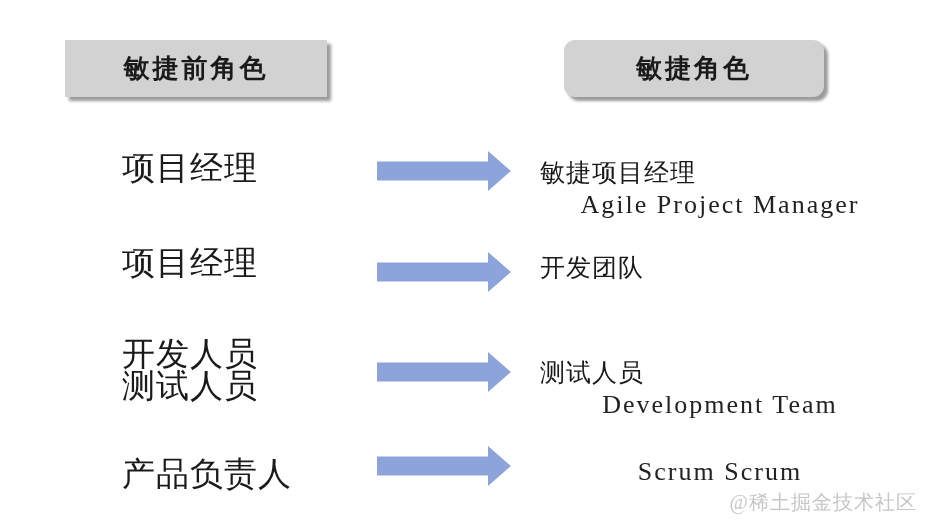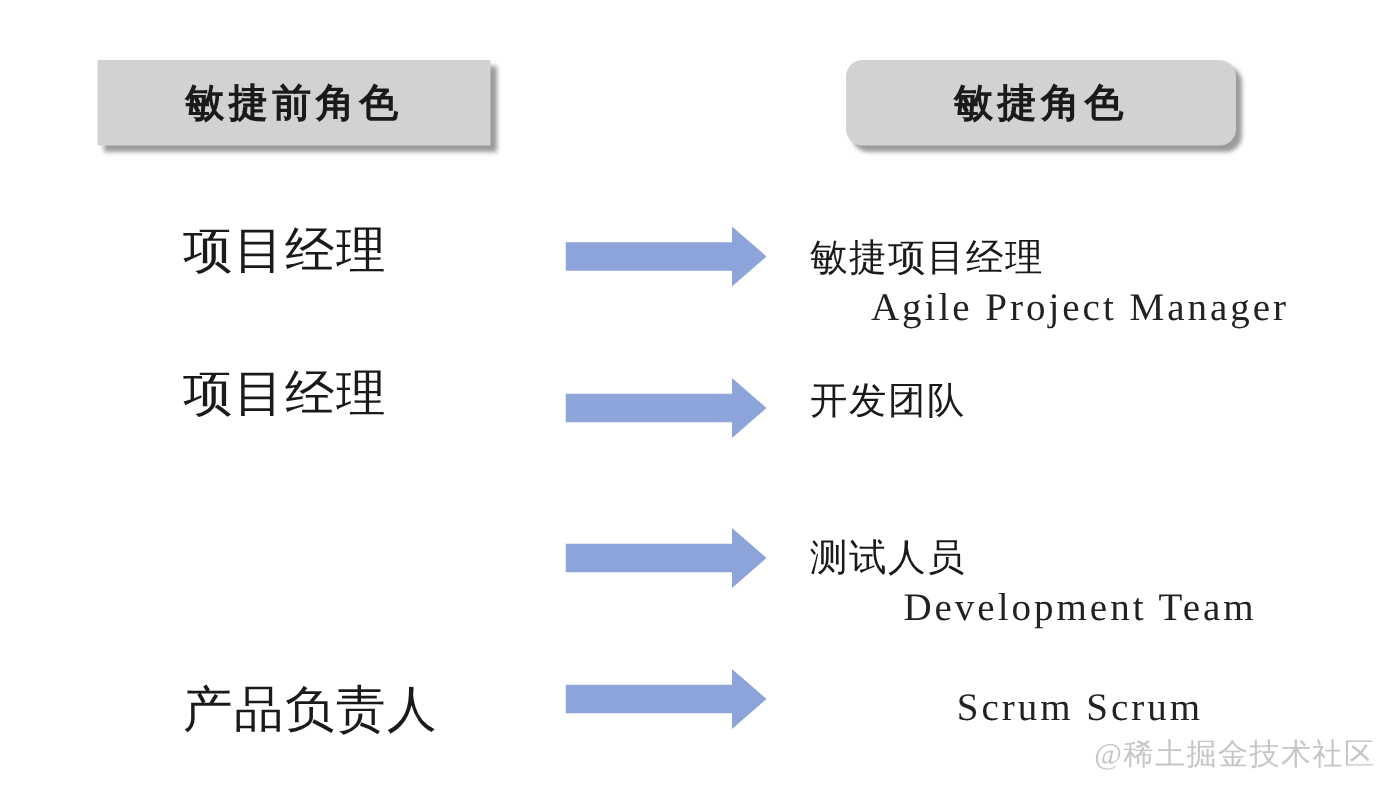--- a/index.html
+++ b/index.html
@@ -104,20 +104,21 @@
   </svg>
   <div class="after-zh" style="top:158px">敏捷项目经理</div>
   <div class="after-en" style="top:189px">Agile Project Manager</div>
 
   <div class="before-label" style="top:250px">项目经理</div>
   <svg class="arrow" style="top:252px" viewBox="0 0 134 40" aria-hidden="true">
     <polygon points="0,10.5 111,10.5 111,0 134,20 111,40 111,29.5 0,29.5"></polygon>
   </svg>
   <div class="after-zh" style="top:253px">开发团队</div>
 
+  <div class="before-label two-line" style="top:338px"><span>开发人员</span><br><span>测试人员</span></div>
   <svg class="arrow" style="top:352px" viewBox="0 0 134 40" aria-hidden="true">
     <polygon points="0,10.5 111,10.5 111,0 134,20 111,40 111,29.5 0,29.5"></polygon>
   </svg>
   <div class="after-zh" style="top:358px">测试人员</div>
   <div class="after-en" style="top:389px">Development Team</div>
 
   <div class="before-label" style="top:461px">产品负责人</div>
   <svg class="arrow" style="top:446px" viewBox="0 0 134 40" aria-hidden="true">
     <polygon points="0,10.5 111,10.5 111,0 134,20 111,40 111,29.5 0,29.5"></polygon>
   </svg>

